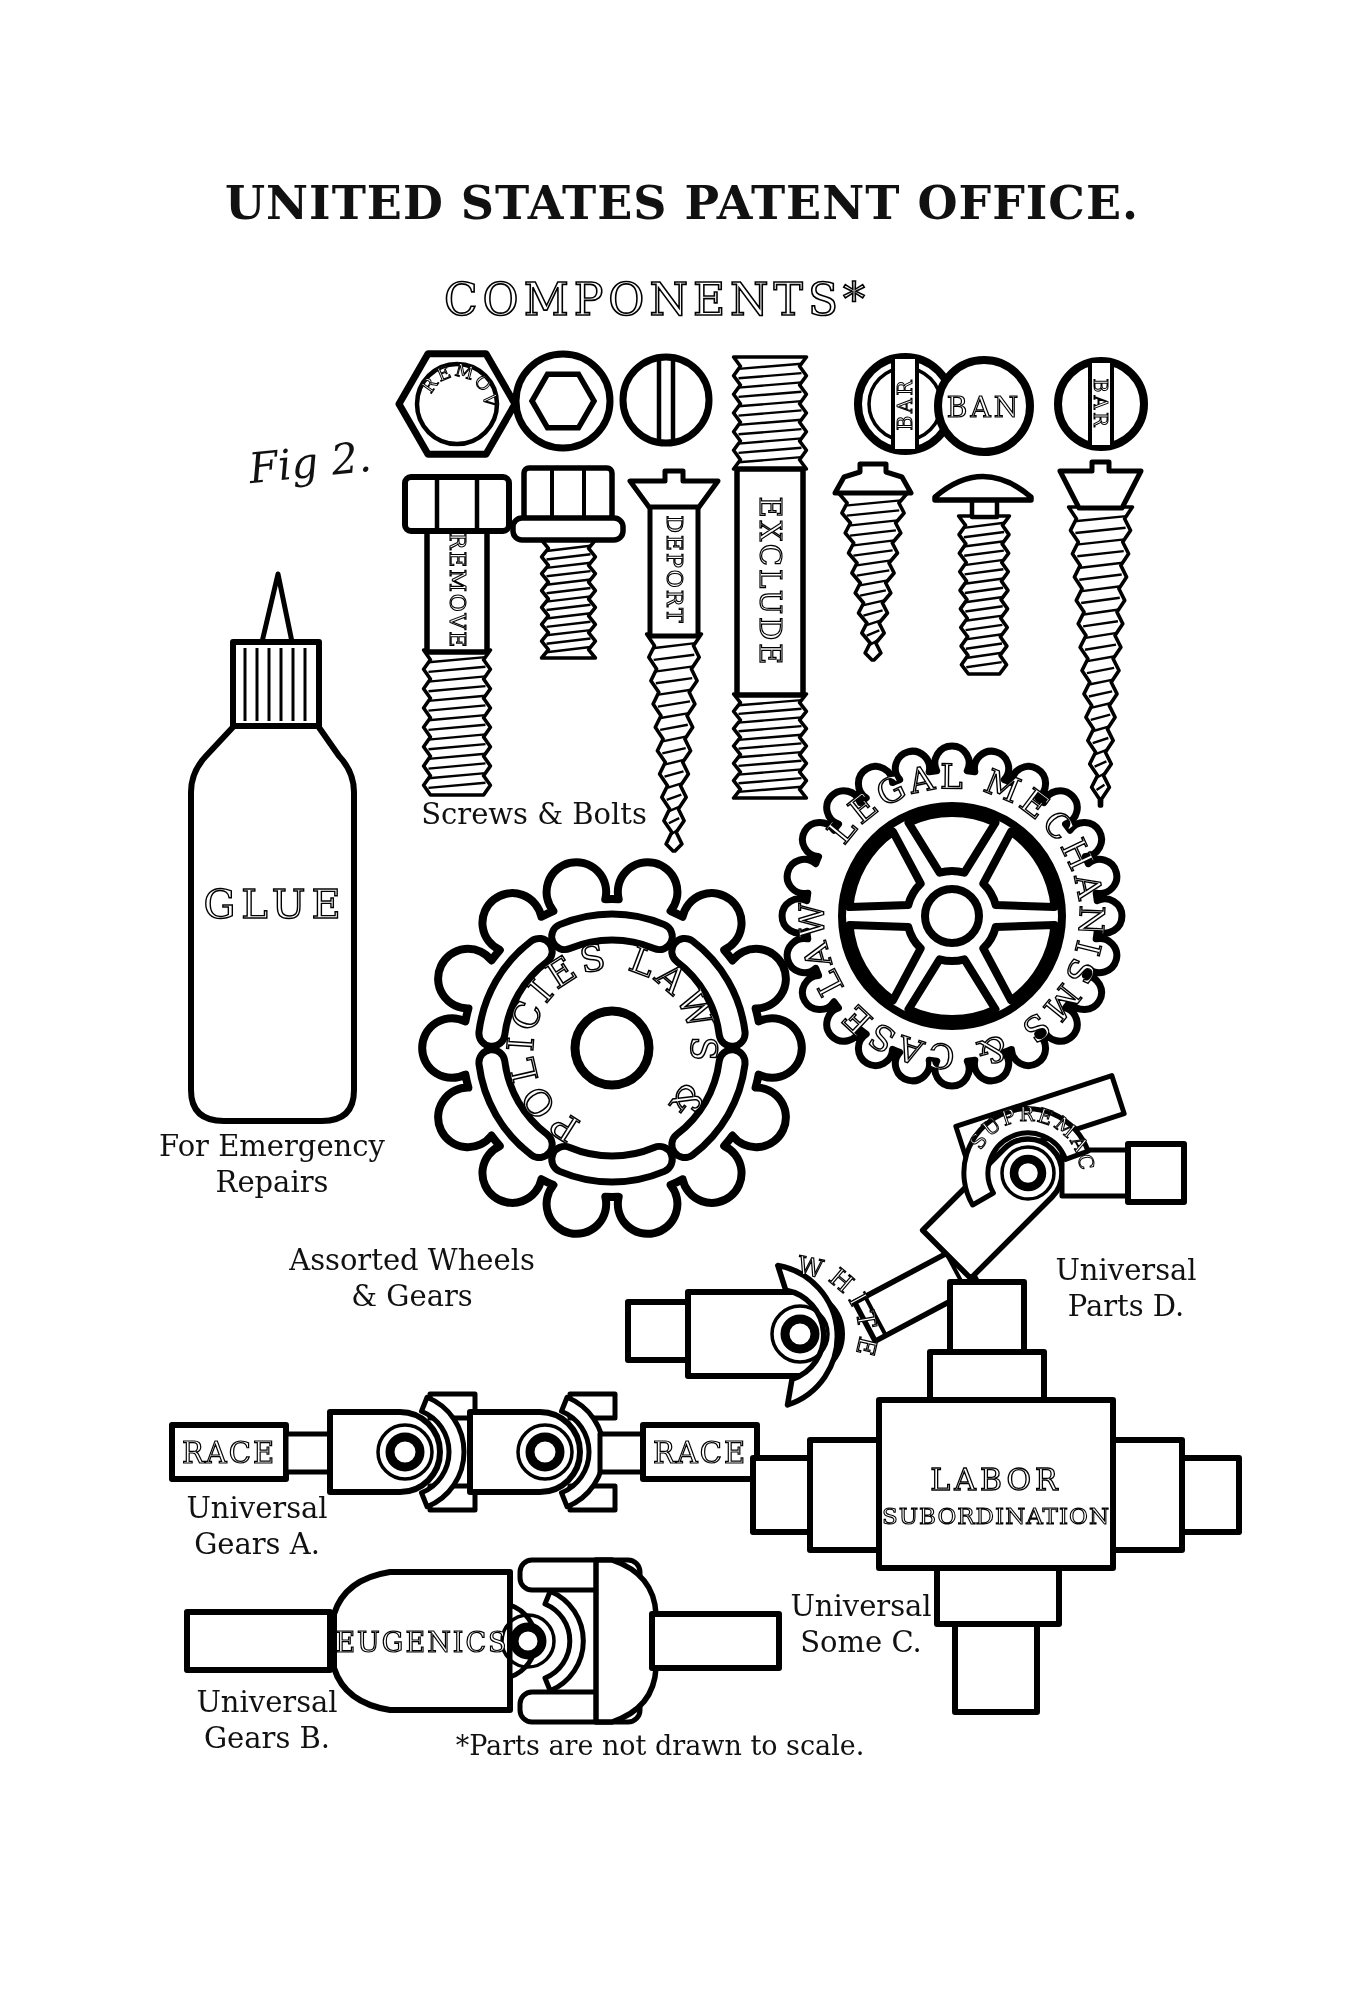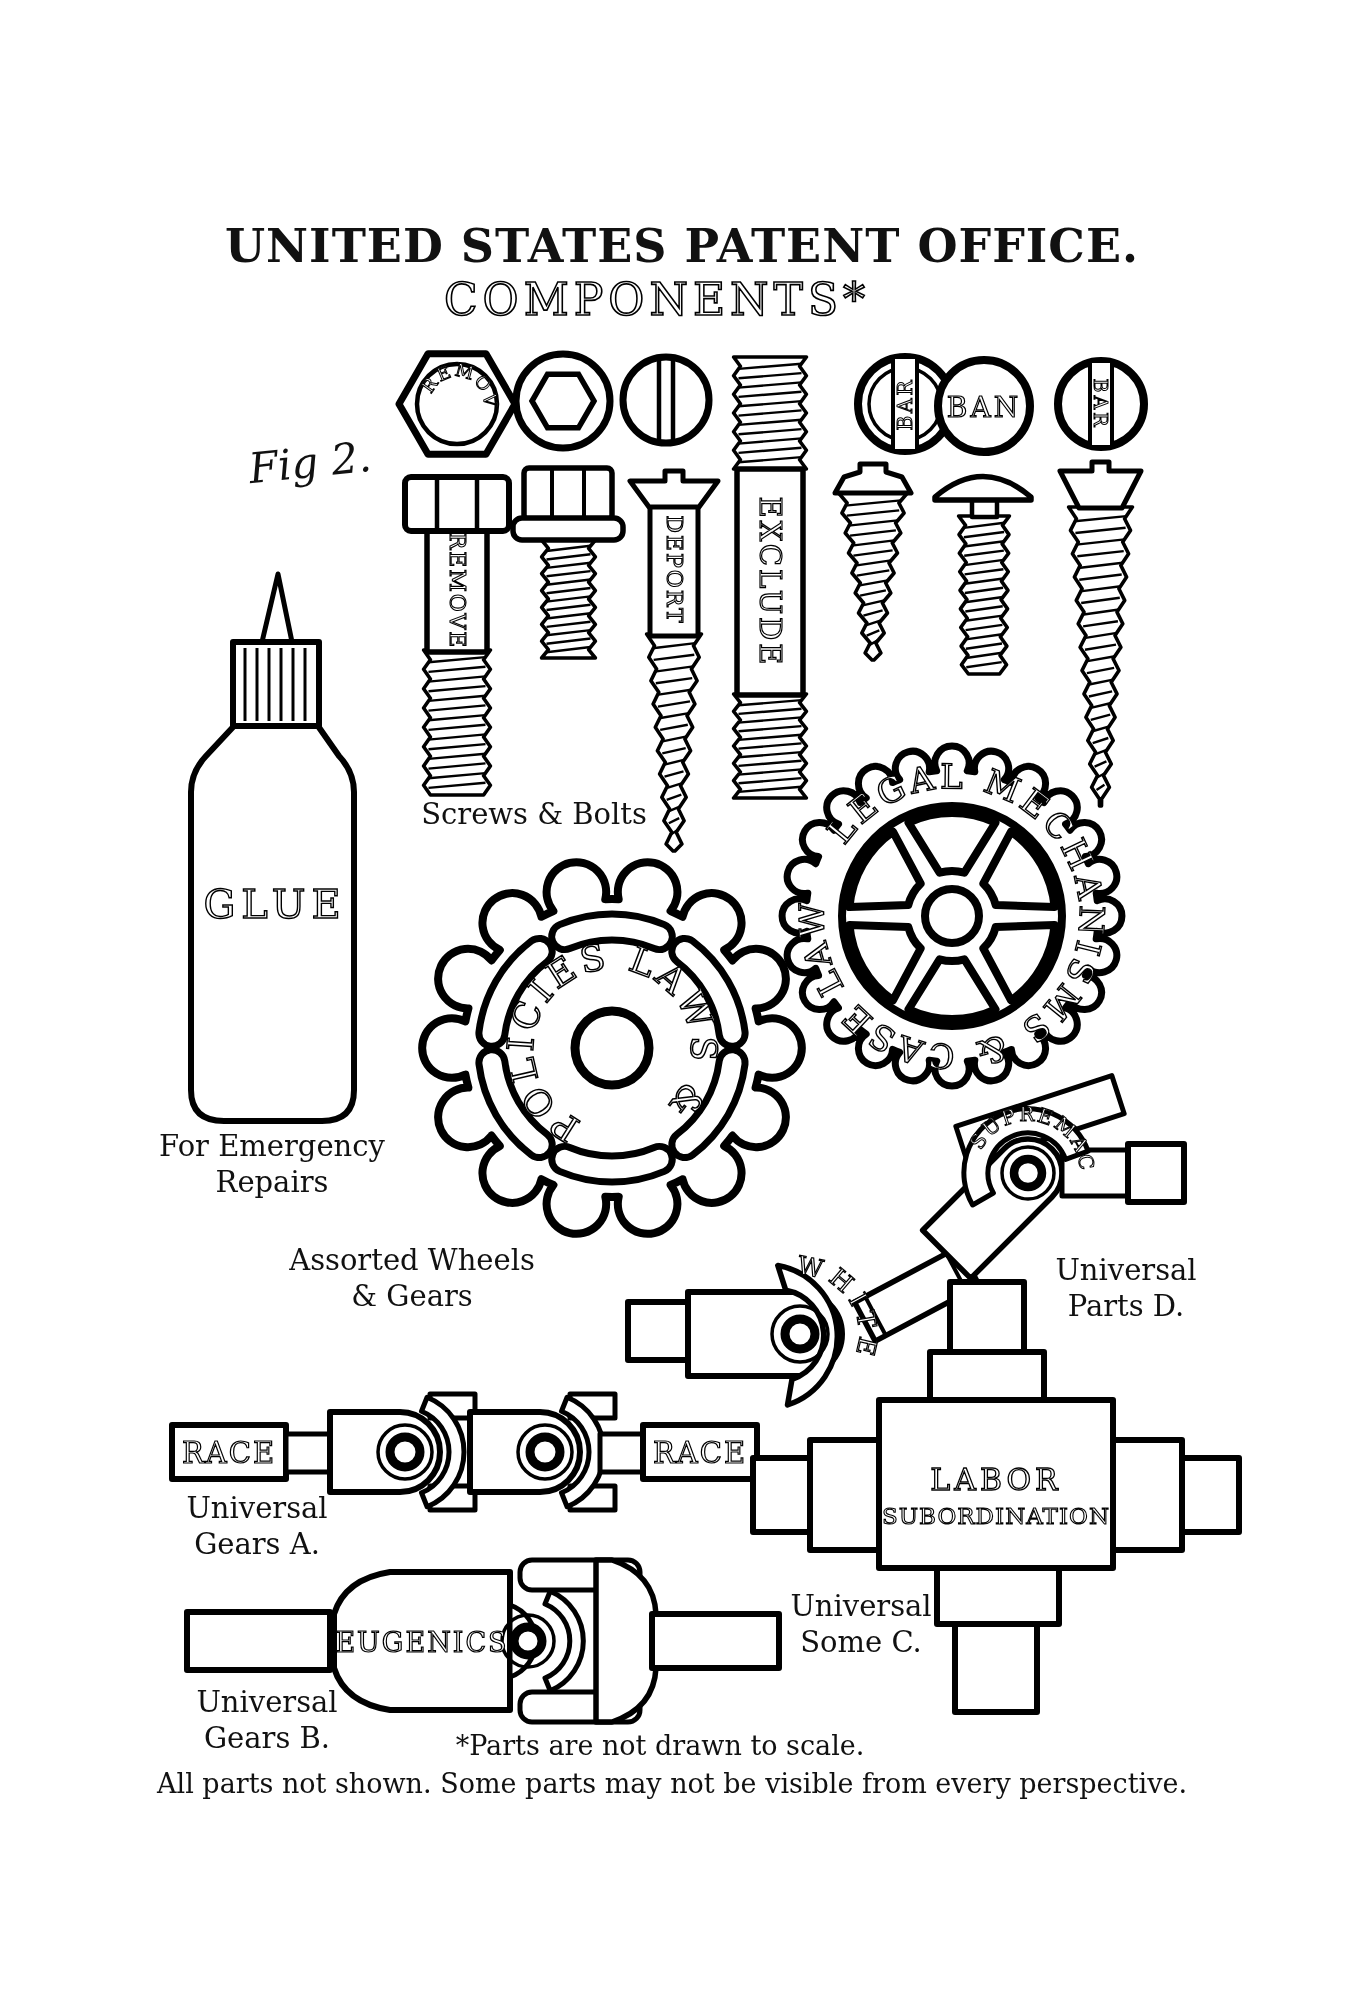--- a/index.html
+++ b/index.html
@@ -1,20 +1,20 @@
 <!DOCTYPE html>
 <html><head>
 <meta charset="utf-8">
 <style>
   html,body{margin:0;padding:0;background:#888;}
   .page{position:relative;width:1356px;height:1996px;background:#fff;overflow:hidden;
         font-family:"DejaVu Serif","Liberation Serif",serif;color:#111;}
   .page svg{position:absolute;left:0;top:0;}
   .abs{position:absolute;transform:translateX(-50%);text-align:center;white-space:nowrap;}
-  .title{font-size:46px;font-weight:bold;letter-spacing:1px;margin-top:43px;}
+  .title{font-size:46px;font-weight:bold;letter-spacing:1px;}
   .fig{font-size:42px;font-style:italic;transform:translateX(-50%) rotate(-6deg);}
   .cap{font-size:29px;line-height:36px;}
   .cap span{display:block;}
   .foot{font-size:27px;text-align:right;}
   
   .ln{fill:#fff;stroke:#000;stroke-linejoin:round;}
   .nf{fill:none;stroke:#000;}
   .thread{fill:#fff;stroke:#000;stroke-width:3.6;stroke-linejoin:round;}
   .hatch line{stroke:#000;stroke-width:2.4;}
   .eng{font-family:"DejaVu Serif","Liberation Serif",serif;fill:#fff;stroke:#000;}
@@ -437,15 +437,14 @@
   <span>Universal</span>
   <span>Some C.</span>
 </div>
 
 <div class="abs cap" style="left:267px;top:1684px;">
   <span>Universal</span>
   <span>Gears B.</span>
 </div>
 
 <div class="abs foot" style="left:660px;top:1730px;">*Parts are not drawn to scale.</div>
-<div class="abs foot" style="left:672px;top:1768px;">All parts not shown. Some parts may not be visible from every perspective.</div>
 
 </div>
 
 </body></html>

